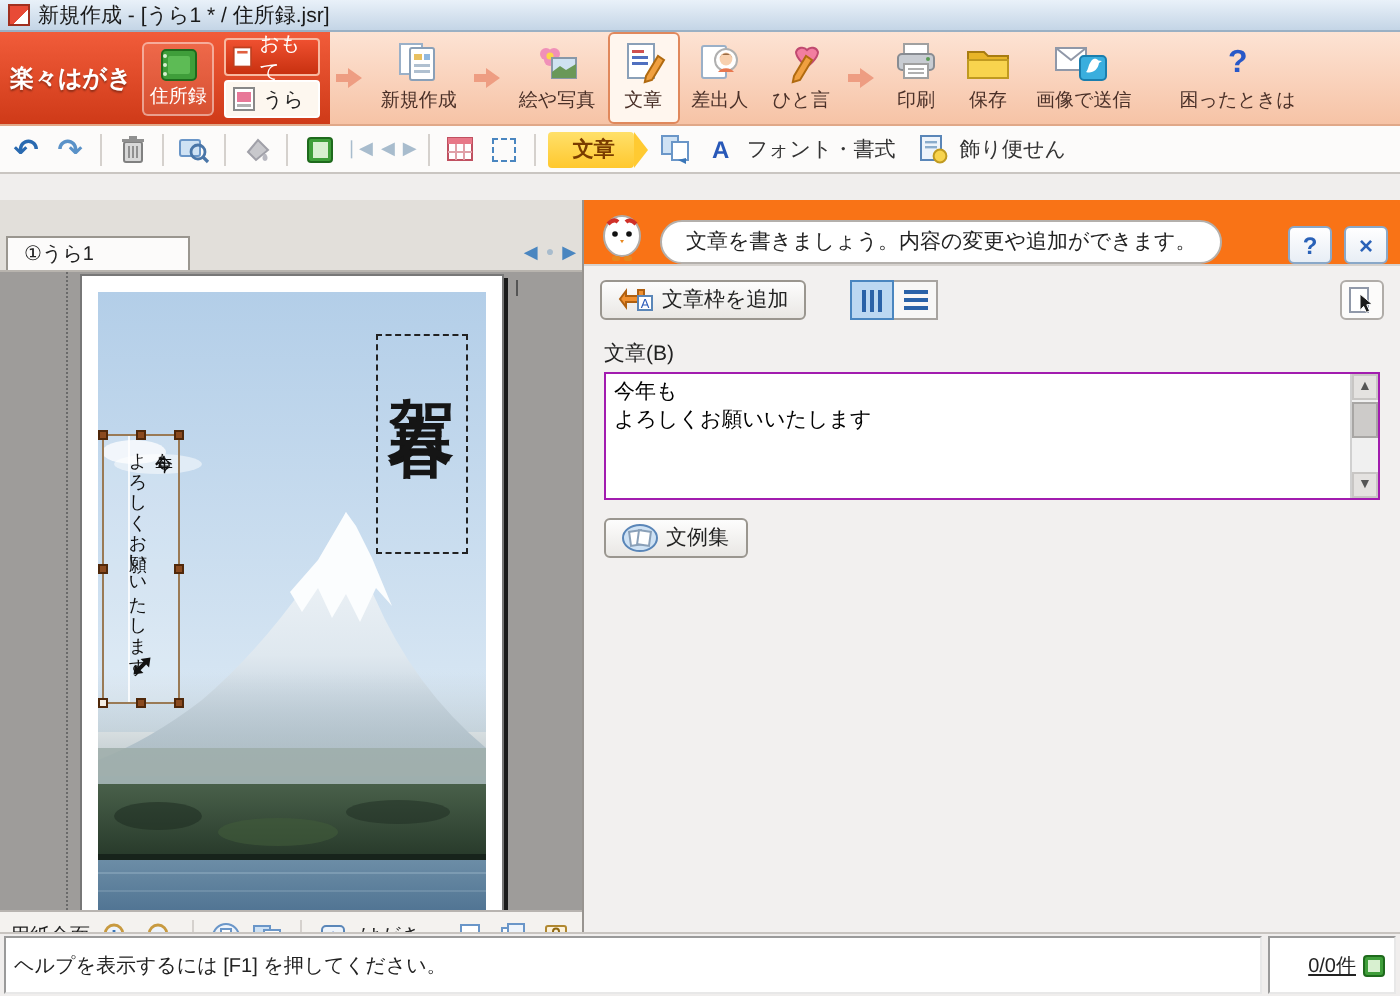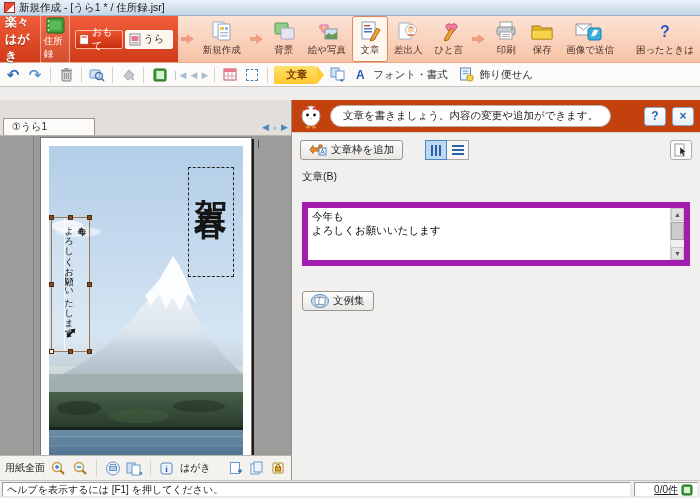--- a/index.html
+++ b/index.html
@@ -15,21 +15,21 @@
   
   .menubar { height:13px; background:#f3f2f6; border-bottom:1px solid #d8d5d2; display:flex; align-items:center; padding:0 6px; gap:14px; }
   .menubar span { font-size:10.5px; cursor:default; }
 
   
   .main-toolbar { height:47px; background:linear-gradient(180deg,#fde3d4,#f6c3a6); display:flex; align-items:stretch; border-bottom:1px solid #e0a888; }
   .tb-red { background:linear-gradient(180deg,#f15c3a,#cf3a18); display:flex; align-items:center; padding:0 5px; gap:5px; }
   .tb-red .app-label { color:#fff; font-weight:bold; font-size:12px; text-shadow:0 1px 1px rgba(0,0,0,.35); }
   .addr-btn { display:flex; flex-direction:column; align-items:center; gap:1px; padding:2px 3px; border:1px solid rgba(255,255,255,.45); border-radius:3px; background:rgba(255,255,255,.10); cursor:pointer; }
   .addr-btn .lbl { color:#fff; font-size:9.5px; }
-  .side-stack { display:flex; flex-direction:row; gap:2px; }
+  .side-stack { display:flex; flex-direction:column; gap:2px; }
   .side-btn { width:48px; height:19px; display:flex; align-items:center; gap:3px; padding:0 3px; border-radius:2px; font-size:10px; cursor:pointer; }
   .side-btn.front { background:linear-gradient(180deg,#ef5030,#c83110); color:#fff; border:1px solid #f8b8a0; }
   .side-btn.back  { background:#fdf7ef; color:#222; border:1px solid #fff; }
   .tb-arrow { align-self:center; margin:0 2px; }
   .tbtn { display:flex; flex-direction:column; align-items:center; justify-content:flex-end; gap:2px; padding:3px 5px 4px; cursor:pointer; border:1px solid transparent; border-radius:3px; }
   .tbtn .tlabel { font-size:9.5px; color:#4a3028; white-space:nowrap; }
   .tbtn.selected { background:#fff6ee; border-color:#e0885c; }
   .tb-gap { width:12px; }
 
   
@@ -69,45 +69,45 @@
   .handle.open { background:#f5efe6; }
   .resize-arrow { position:absolute; left:12px; top:108px; }
 
   .canvas-bottombar { height:25px; background:#f4f2ef; border-top:1px solid #b8b4b0; display:flex; align-items:center; padding:0 5px; gap:5px; }
   .canvas-bottombar .blabel { font-size:10px; color:#222; }
   .bico { display:inline-flex; align-items:center; justify-content:center; width:17px; height:17px; cursor:pointer; }
   .bb-right { margin-left:auto; display:flex; gap:4px; }
 
   
   .side-panel { flex:1; border-left:1px solid #989490; background:#f2f0ef; display:flex; flex-direction:column; }
-  .panel-header { height:33px; background:#c2410c; border-bottom:1px solid #d6d2ce; display:flex; align-items:center; padding:0 6px; gap:6px; }
+  .panel-header { height:33px; background:#f97316; border-bottom:1px solid #d6d2ce; display:flex; align-items:flex-end; padding:0 6px; gap:6px; }
   .bubble { border:1px solid #b4b0ac; border-radius:11px; background:#fff; padding:3px 12px; font-size:10.5px; color:#222; position:relative; }
   .hbtn { width:22px; height:19px; background:linear-gradient(180deg,#ffffff,#e8eef5); border:1px solid #8aa8c8; border-radius:3px; display:flex; align-items:center; justify-content:center; color:#2a62b8; font-weight:bold; font-size:12px; cursor:pointer; }
   .panel-tools { display:flex; align-items:center; gap:6px; padding:7px 8px 2px; }
   .btn-std { display:inline-flex; align-items:flex-start; gap:4px; background:linear-gradient(180deg,#fdfdfd,#e9e7e4); border:1px solid #9a968f; border-radius:3px; padding:2px 8px; font-size:10.5px; cursor:pointer; }
   .toggle-group { display:flex; margin-left:16px; }
   .toggle { width:22px; height:20px; display:flex; align-items:center; justify-content:center; cursor:pointer; }
   .toggle.vert { background:#bcd8f2; border:1px solid #4a86c0; }
   .toggle.horz { background:#f8f7f6; border:1px solid #a8a4a0; border-left:none; }
   .vbars { display:flex; gap:2px; }
   .vbars i { display:block; width:2px; height:11px; background:#2a62a8; }
   .hbars { display:flex; flex-direction:column; gap:2px; }
   .hbars i { display:block; width:12px; height:2px; background:#2a62a8; }
   .pointer-btn { margin-left:auto; width:22px; height:20px; border:1px solid #b0aca8; border-radius:3px; background:#fcfbfa; display:flex; align-items:center; justify-content:center; cursor:pointer; }
   .field-label { padding:8px 10px 2px; font-size:10.5px; }
-  .textbox-wrap { margin:16px 10px; height:64px; border:6px solid #a21caf; background:#15803d; display:flex; }
+  .textbox-wrap { margin:0 10px; height:64px; border:1px solid #a21caf; background:#15803d; display:flex; }
   .textbox-wrap textarea { flex:1; border:none; outline:none; resize:none; font-family:"Liberation Sans","DejaVu Sans",sans-serif; font-size:10.5px; padding:2px 4px; overflow:hidden; }
   .vscroll { width:14px; background:#f0f0f0; border-left:1px solid #d0d0d0; display:flex; flex-direction:column; }
   .vscroll .arr { height:13px; display:flex; align-items:center; justify-content:center; font-size:7px; color:#555; background:#e4e2e0; border:1px solid #c8c6c4; cursor:pointer; }
   .vscroll .track { flex:1; position:relative; }
   .vscroll .thumb { position:absolute; top:1px; left:0; right:0; height:18px; background:#cdcbc9; border:1px solid #a8a6a4; cursor:pointer; }
   .samples-row { padding:9px 10px; }
 
   
-  .statusbar { position:absolute; left:0; bottom:0; width:700px; height:18px; background:#f0eeed; border-top:1px solid #c8c4c0; display:flex; align-items:stretch; padding:1px 2px; gap:3px; }
+  .statusbar { position:absolute; left:0; bottom:0; width:700px; height:32px; background:#f0eeed; border-top:1px solid #c8c4c0; display:flex; align-items:stretch; padding:1px 2px; gap:3px; }
   .status-cell { background:#fff; border:1px solid; border-color:#9a9a9a #e8e8e8 #e8e8e8 #9a9a9a; display:flex; align-items:center; padding:0 4px; font-size:10px; }
   .status-left { flex:1; }
   .status-right { width:64px; justify-content:flex-end; gap:3px;text-decoration:underline; }
 
   .icon-svg { display:block; }
 </style>
 </head>
 <body>
 
 <div class="window">
@@ -172,29 +172,20 @@
       <span class="tlabel">新規作成</span>
     </div>
 
     <span class="tb-arrow">
       <svg class="icon-svg" width="15" height="14" viewBox="0 0 15 14">
           <path d="M1 5 h6 V2 l7 5 -7 5 V9 H1 z" fill="#ee9d82"></path>
         </svg>
     </span>
 
 
-    <div class="tbtn">
-      <span>
-        <svg class="icon-svg" width="24" height="22" viewBox="0 0 24 22">
-            <rect x="3" y="3" width="13" height="11" rx="1" fill="#8fcf8a" stroke="#5a9a56"></rect>
-            <rect x="9" y="8" width="13" height="11" rx="1" fill="#e7e4f2" stroke="#a8a4c0"></rect>
-          </svg>
-      </span>
-      <span class="tlabel">背景</span>
-    </div>
 
     <div class="tbtn">
       <span>
         <svg class="icon-svg" width="24" height="22" viewBox="0 0 24 22">
             <circle cx="7" cy="7" r="3" fill="#f090b8"></circle>
             <circle cx="11" cy="7" r="3" fill="#f090b8"></circle>
             <circle cx="9" cy="10" r="3" fill="#f090b8"></circle>
             <circle cx="9" cy="8" r="1.8" fill="#fcd84a"></circle>
             <rect x="10" y="9" width="12" height="10" fill="#cfe2f2" stroke="#8898a8"></rect>
             <path d="M10 16 l4-3 3 2 5-3 v7 H10z" fill="#6a9858"></path>

